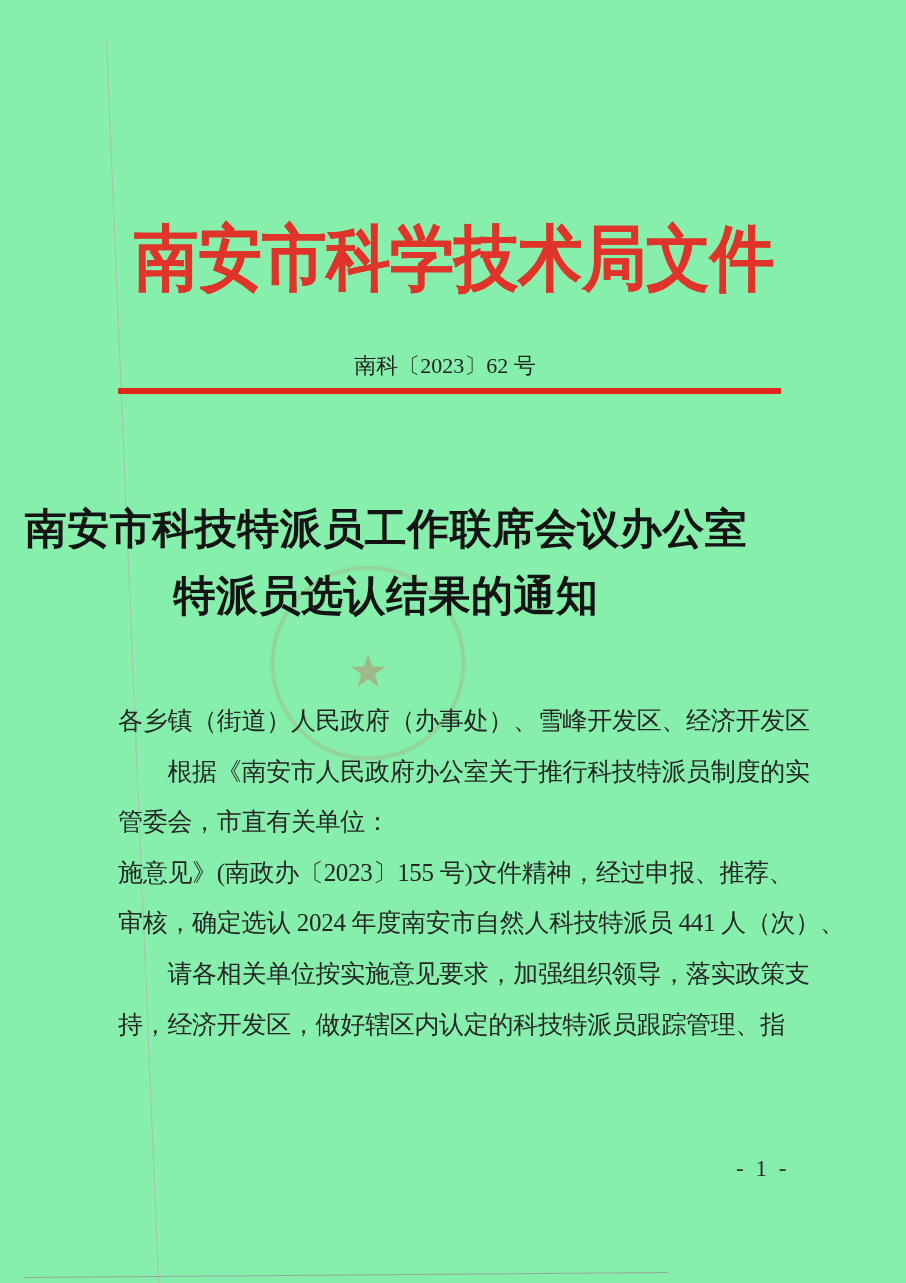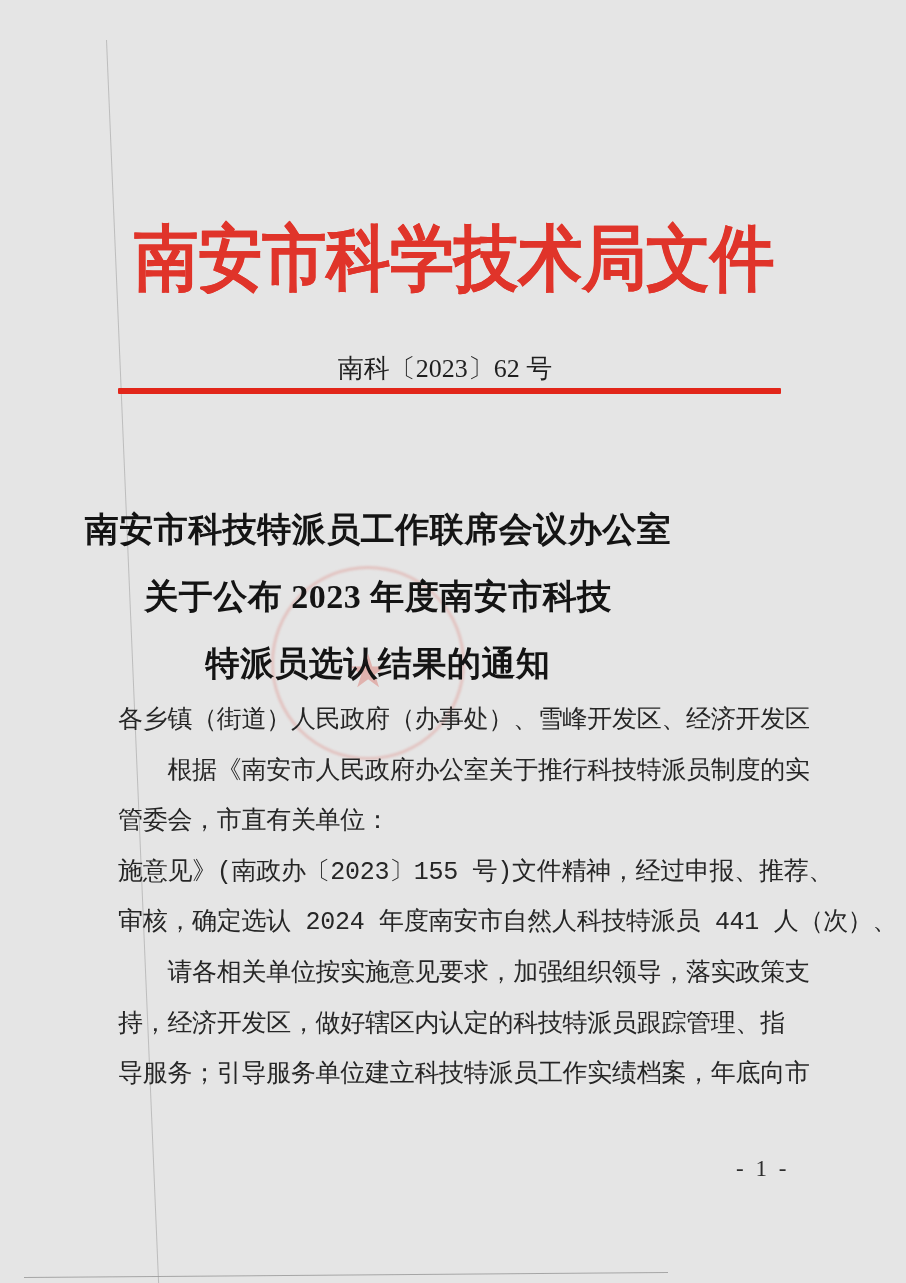--- a/index.html
+++ b/index.html
@@ -4,21 +4,21 @@
 <style>
   html, body {
     margin: 0;
     padding: 0;
     background: #ffffff;
   }
   .page {
     position: relative;
     width: 906px;
     height: 1283px;
-    background: #e5e5e5;
+    background: #86efac;
     overflow: hidden;
     font-family: "Liberation Serif", serif;
     color: var(--text-black, #222);
   }
   
   .scan-edge-left {
     position: absolute;
     left: 106px;
     top: 40px;
     width: 1px;
@@ -53,21 +53,21 @@
     color: var(--header-red, #e0342a);
     font-family: "Liberation Sans", sans-serif;
     text-shadow: 0.5px 0 0 var(--header-red, #e0342a);
   }
   .doc-number {
     position: absolute;
     top: 351px;
     left: 445px;
     transform: translateX(-50%);
     white-space: nowrap;
-    font-size: 26px;
+    font-size: 22px;
     color: #1f1f1f;
   }
   .red-rule {
     position: absolute;
     left: 118px;
     top: 388px;
     width: 663px;
     height: 6px;
     border-radius: 1px;
     background: var(--rule-red, #e2261a);
@@ -99,40 +99,40 @@
     opacity: 0.32;
     filter: blur(0.5px);
     font-family: "DejaVu Sans", sans-serif;
   }
   .doc-title {
     position: absolute;
     left: 0;
     top: 496px;
     width: 756px;
     text-align: center;
-    font-size: 34px;
+    font-size: 42px;
     line-height: 67px;
     font-weight: bold;
     color: #141414;
     letter-spacing: 0.5px;
+    padding-left: 8px;
   }
   .doc-body {
     position: absolute;
     left: 118px;
     top: 696px;
     width: 685px;
     font-size: 25px;
     line-height: 50.6px;
     color: #262626;
     letter-spacing: -0.3px;
   }
   .doc-body .line {
     white-space: nowrap;
     height: 50.6px;
-    font-family: Liberation Mono, monospace;
   }
   .page-number {
     position: absolute;
     left: 736px;
     top: 1156px;
     font-size: 23px;
     letter-spacing: 3px;
     color: #2e2e2e;
     white-space: nowrap;
   }
@@ -151,30 +151,28 @@
 
   <div class="red-rule"></div>
 
   <div class="seal">
     <div class="seal-circle"></div>
     <div class="seal-star">★</div>
   </div>
 
   <div class="doc-title">
     <div class="title-line">南安市科技特派员工作联席会议办公室</div>
-    <div class="title-line">关于公布 2023 年度南安市科技</div>
     <div class="title-line">特派员选认结果的通知</div>
   </div>
 
   <div class="doc-body">
     <div class="line">各乡镇（街道）人民政府（办事处）、雪峰开发区、经济开发区</div>
     <div class="line">　　根据《南安市人民政府办公室关于推行科技特派员制度的实</div>
     <div class="line">管委会，市直有关单位：</div>
     <div class="line">施意见》(南政办〔2023〕155 号)文件精神，经过申报、推荐、</div>
     <div class="line">审核，确定选认 2024 年度南安市自然人科技特派员 441 人（次）、</div>
     <div class="line">　　请各相关单位按实施意见要求，加强组织领导，落实政策支</div>
     <div class="line">持，经济开发区，做好辖区内认定的科技特派员跟踪管理、指</div>
-    <div class="line">导服务；引导服务单位建立科技特派员工作实绩档案，年底向市</div>
   </div>
 
   <div class="page-number">- 1 -</div>
 
 </div>
 
 </body></html>

